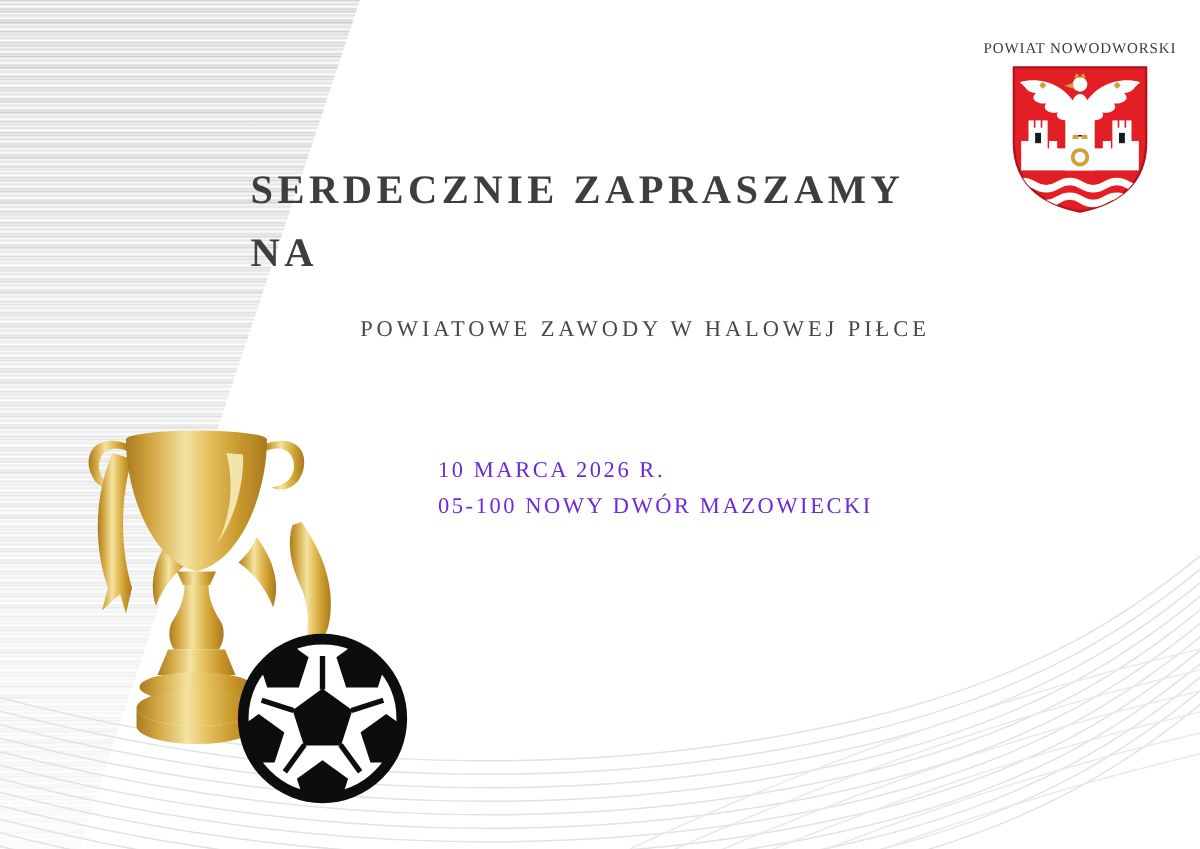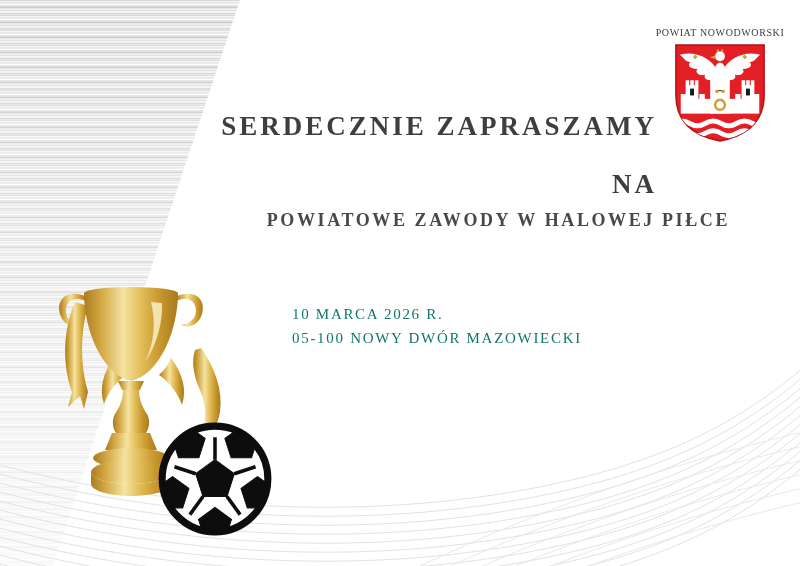--- a/index.html
+++ b/index.html
@@ -14,31 +14,31 @@
     background:repeating-linear-gradient(to bottom,
       #c9c9c9 0px,#f6f6f6 1.5px,#dedede 3px,#ffffff 4.5px,#d4d4d4 6px,#efefef 7.5px);
   }
   .silver-band::after{
     content:"";position:absolute;inset:0;
     background:linear-gradient(to bottom,
       rgba(255,255,255,0.02) 0%,rgba(255,255,255,0.35) 45%,rgba(255,255,255,0.85) 100%);
   }
   .decor-svg{position:absolute;left:0;top:0;width:800px;height:566px;pointer-events:none;}
   .greeting{
-    position:absolute;left:167px;top:108px;width:490px;text-align:right;
+    position:absolute;left:167px;top:108px;width:490px;text-align:left;
     color:#3d3e41;font-weight:bold;font-size:27px;letter-spacing:3px;line-height:36px;
   }
-  .greeting .line2{margin-top:22px;}
+  .greeting .line2{margin-top:6px;}
   .event-title{
-    position:absolute;left:130px;top:202px;width:600px;text-align:right;
-    color:#47484b;font-size:18px;letter-spacing:2.6px;line-height:36px;font-weight:700;
+    position:absolute;left:130px;top:202px;width:600px;text-align:center;
+    color:#47484b;font-size:15px;letter-spacing:2.6px;line-height:36px;font-weight:400;
   }
   .event-details{
     position:absolute;left:292px;top:302px;
-    color:#0f766e;font-size:15px;letter-spacing:1.7px;line-height:24.2px;font-weight:400;
+    color:#6d28d9;font-size:15px;letter-spacing:1.7px;line-height:24.2px;font-weight:400;
   }
   .emblem{position:absolute;left:636px;top:27px;width:168px;text-align:center;}
   .emblem-label{
     color:#3c3c3e;font-size:10px;letter-spacing:0.6px;font-weight:400;
   }
   .emblem-shield{margin-top:4px;width:96px;height:102px;display:inline-block;}
   .trophy{position:absolute;left:55px;top:286px;width:180px;height:215px;}
   .ball{position:absolute;left:154px;top:418px;width:122px;height:122px;}
 </style>
 </head>

